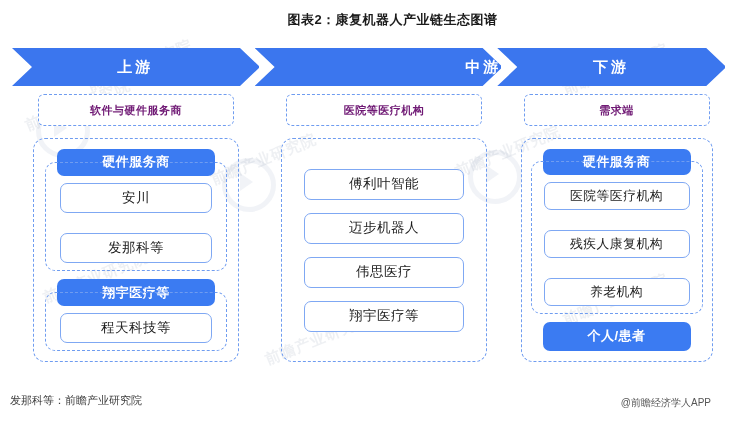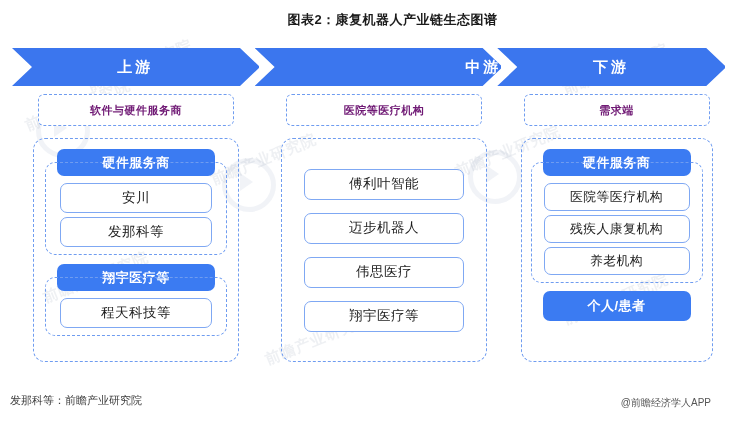--- a/index.html
+++ b/index.html
@@ -80,21 +80,21 @@
   .g1{width:206px;height:224px;justify-content:flex-start;}
   .g2{width:206px;height:224px;justify-content:center;gap:13px;}
   .g3{width:192px;height:224px;justify-content:flex-start;}
 
   
   .subgroup{
     box-sizing:border-box;
     border:1px dashed #6f9cf0;
     border-radius:10px;
     display:flex;flex-direction:column;align-items:center;
-    gap:4px;padding:7px 0;
+    gap:20px;padding:7px 0;
   }
   .sg-a{width:182px;}
   .sg-b{width:182px;justify-content:flex-end;}
   .sg-c{width:172px;}
 
   
   .pill-blue{
     box-sizing:border-box;
     width:158px;height:27px;
     background:#3b7bf2;

